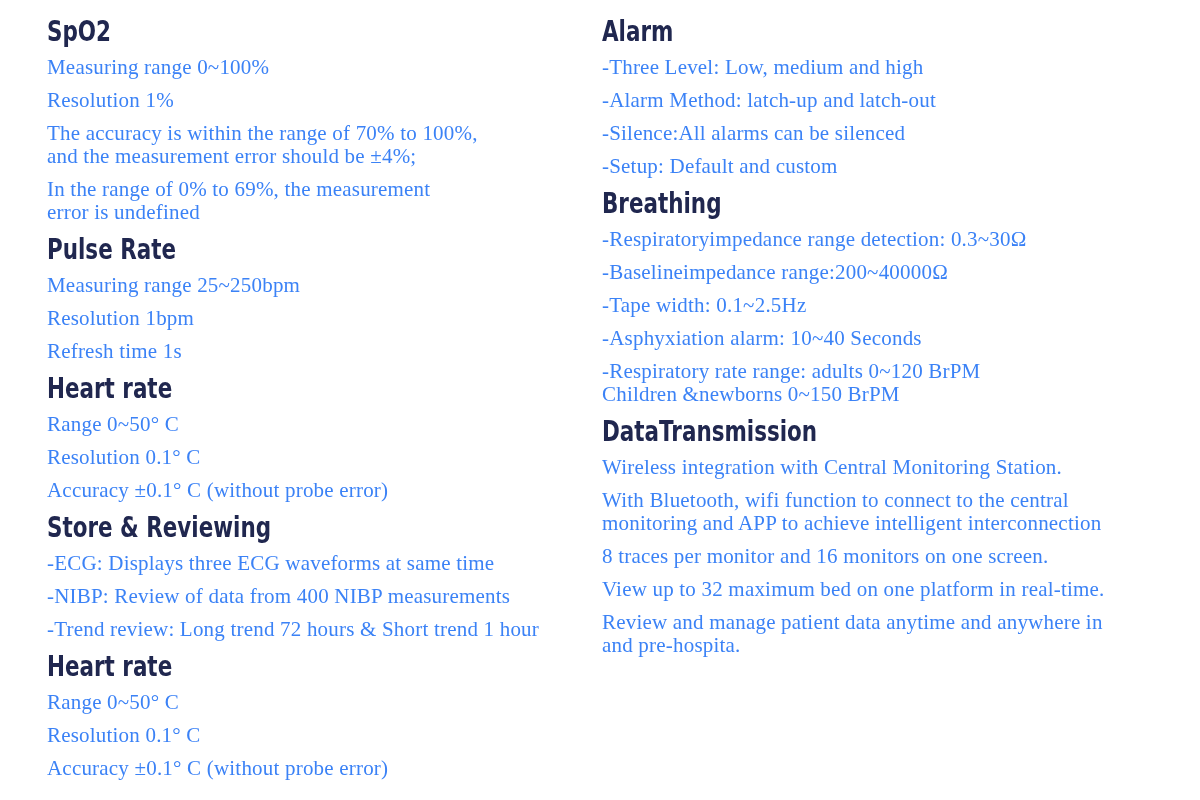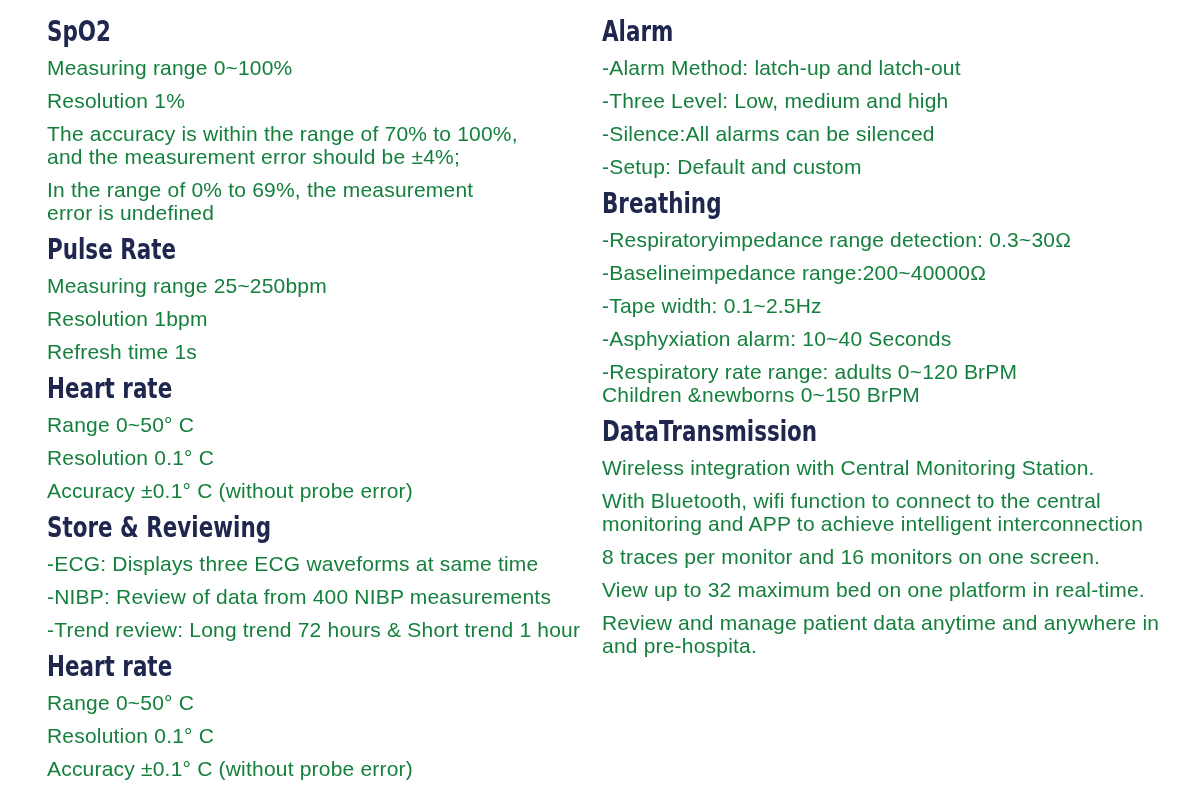--- a/index.html
+++ b/index.html
@@ -42,21 +42,22 @@
     transform-origin: 0 50%;
     white-space: nowrap;
   }
 
   .item { margin: 0 0 10px 0; }
   .line {
     font-size: 21px;
     line-height: 23px;
     letter-spacing: 0.2px;
     white-space: nowrap;
-    color: #15803d;
+    color: #3b82f6;
+    font-family: Liberation Serif, serif;
   }
 </style>
 </head>
 <body>
 
 <div class="page">
   <div class="col col-left" id="col-0">
       <section class="spec-section">
         <h2 class="section-heading">SpO2</h2>
         <div class="item">
@@ -120,24 +121,24 @@
         </div>
         <div class="item">
           <div class="line">Accuracy ±0.1° C (without probe error)</div>
         </div>
       </section>
     </div>
   <div class="col col-right" id="col-1">
       <section class="spec-section">
         <h2 class="section-heading">Alarm</h2>
         <div class="item">
-          <div class="line">-Alarm Method: latch-up and latch-out</div>
+          <div class="line">-Three Level: Low, medium and high</div>
         </div>
         <div class="item">
-          <div class="line">-Three Level: Low, medium and high</div>
+          <div class="line">-Alarm Method: latch-up and latch-out</div>
         </div>
         <div class="item">
           <div class="line">-Silence:All alarms can be silenced</div>
         </div>
         <div class="item">
           <div class="line">-Setup: Default and custom</div>
         </div>
       </section>
       <section class="spec-section">
         <h2 class="section-heading">Breathing</h2>

